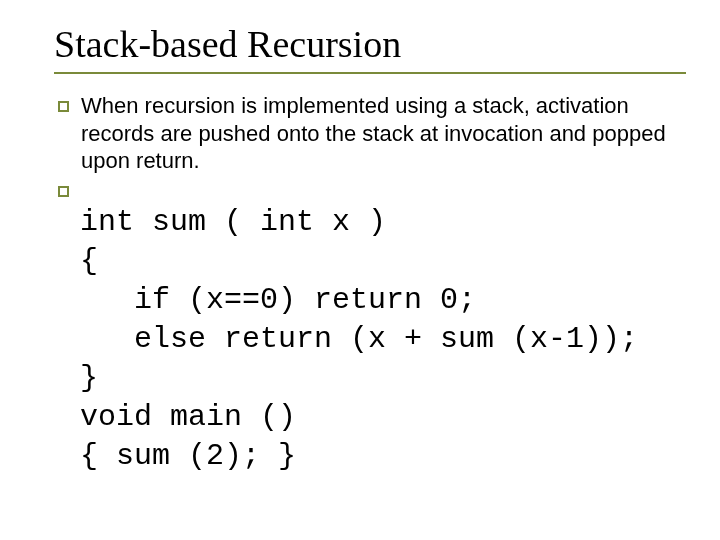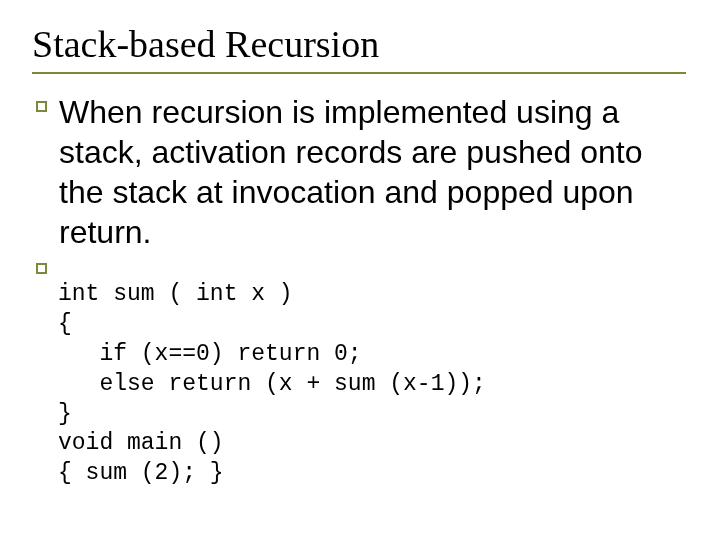--- a/index.html
+++ b/index.html
@@ -5,21 +5,21 @@
   * { margin: 0; padding: 0; box-sizing: border-box; }
   body {
     width: 720px;
     height: 540px;
     background: #ffffff;
     font-family: Verdana, Geneva, sans-serif;
     overflow: hidden;
     position: relative;
   }
   .slide {
-    padding: 22px 34px 0 32px;
+    padding: 22px 34px 0 54px;
   }
   .title {
     font-family: "Times New Roman", Times, serif;
     font-size: 38px;
     font-weight: normal;
     color: #000;
     margin-bottom: 6px;
   }
   .underline {
     height: 2px;
@@ -37,27 +37,27 @@
   }
   .bullet-marker {
     width: 11px;
     height: 11px;
     border: 2px solid #7a8a3a;
     margin-top: 9px;
     margin-right: 12px;
     flex-shrink: 0;
   }
   .bullet-text {
-    font-size: 32px;
+    font-size: 22px;
     line-height: 1.25;
     color: #000;
   }
   .code-block {
     font-family: "Courier New", Courier, monospace;
-    font-size: 23px;
+    font-size: 30px;
     line-height: 1.3;
     color: #000;
     margin-left: 26px;
     margin-top: 6px;
     white-space: pre;
   }
 </style>
 </head>
 <body>
 

